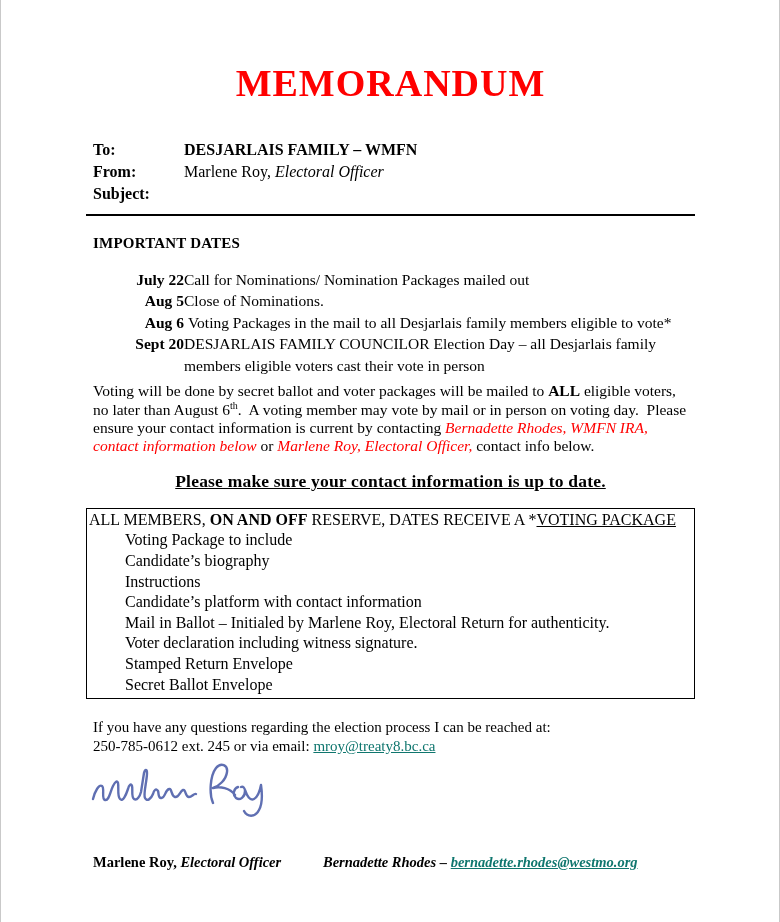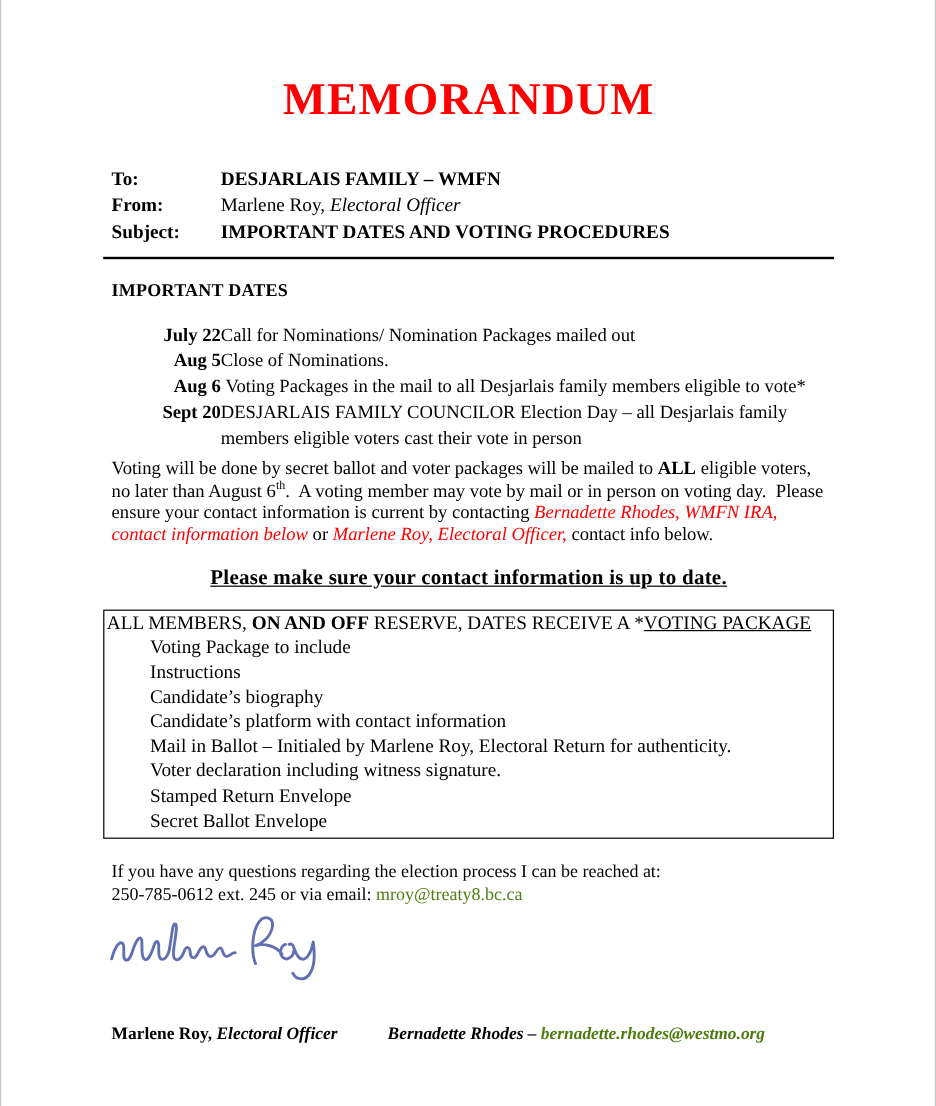--- a/index.html
+++ b/index.html
@@ -34,21 +34,21 @@
   }
   .vbox{
     margin:16px -7px 0 -7px;border:1px solid #000;
     font-size:16px;line-height:20.6px;padding:1px 2px 3px 2px;
   }
   .vbox-header{white-space:pre-wrap;}
   .uline{text-decoration:underline;}
   .vbox-item{padding-left:36px;white-space:pre-wrap;}
   .contact{margin:19px 0 0 0;font-size:15px;line-height:18.5px;}
   .contact span{white-space:pre-wrap;}
-  a.link{color:#4d7c0f;cursor:pointer;}
+  a.link{color:#0f766e;text-decoration:underline;cursor:pointer;}
   .sig-wrap{height:58px;margin:3px 0 -2px -4px;position:relative;}
   .footer{display:flex;font-size:14.5px;line-height:19.3px;font-weight:bold;font-style:italic;}
   .fcol-left{width:230px;flex-shrink:0;}
   .fcol-right{flex:1;}
   .footer div,.footer span,.footer a{white-space:pre-wrap;}
   .upright{font-style:normal;}
 </style>
 </head>
 <body>
 
@@ -61,21 +61,20 @@
       <div class="meta-row">
         <span class="meta-label">To:</span>
         <span class="meta-value bold">DESJARLAIS FAMILY – WMFN</span>
       </div>
       <div class="meta-row">
         <span class="meta-label">From:</span>
         <span class="meta-value"><span>Marlene Roy, </span><i>Electoral Officer</i></span>
       </div>
       <div class="meta-row">
         <span class="meta-label">Subject:</span>
-        <span class="meta-value bold">IMPORTANT DATES AND VOTING PROCEDURES</span>
       </div>
     </div>
 
     <hr class="rule">
 
     <div class="sec-heading">IMPORTANT DATES</div>
 
     <div class="dates">
       <div class="drow">
         <span class="dcol">July 22</span>
@@ -95,22 +94,22 @@
       </div>
     </div>
 
     <p class="body-par"><span>Voting will be done by secret ballot and voter packages will be mailed to </span><b>ALL</b><span> eligible voters, no later than August 6</span><sup>th</sup><span>.  A voting member may vote by mail or in person on voting day.  Please ensure your contact information is current by contacting </span><span class="red-em">Bernadette Rhodes, WMFN IRA, contact information below</span><span> or </span><span class="red-em">Marlene Roy, Electoral Officer,</span><span> contact info below.</span></p>
 
     <p class="notice">Please make sure your contact information is up to date.</p>
 
     <div class="vbox">
       <div class="vbox-header"><span>ALL MEMBERS, </span><b>ON AND OFF</b><span> RESERVE, DATES RECEIVE A *</span><span class="uline">VOTING PACKAGE</span></div>
       <div class="vbox-item">Voting Package to include</div>
+      <div class="vbox-item">Candidate’s biography</div>
       <div class="vbox-item">Instructions</div>
-      <div class="vbox-item">Candidate’s biography</div>
       <div class="vbox-item">Candidate’s platform with contact information</div>
       <div class="vbox-item">Mail in Ballot – Initialed by Marlene Roy, Electoral Return for authenticity.</div>
       <div class="vbox-item">Voter declaration including witness signature.</div>
       <div class="vbox-item">Stamped Return Envelope</div>
       <div class="vbox-item">Secret Ballot Envelope</div>
     </div>
 
     <p class="contact"><span>If you have any questions regarding the election process I can be reached at:</span><br><span>250-785-0612 ext. 245 or via email: </span><a class="link">mroy@treaty8.bc.ca</a></p>
 
     <div class="sig-wrap">

